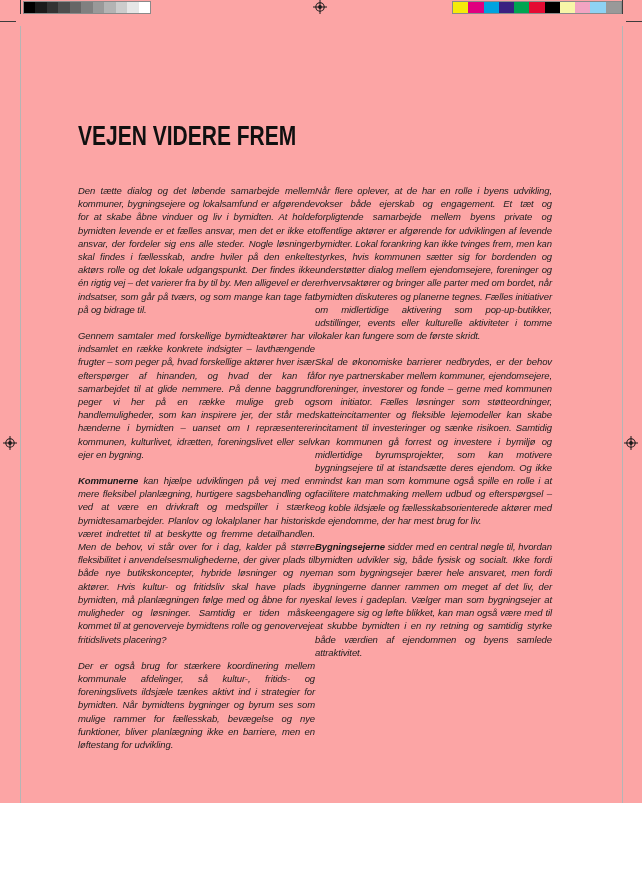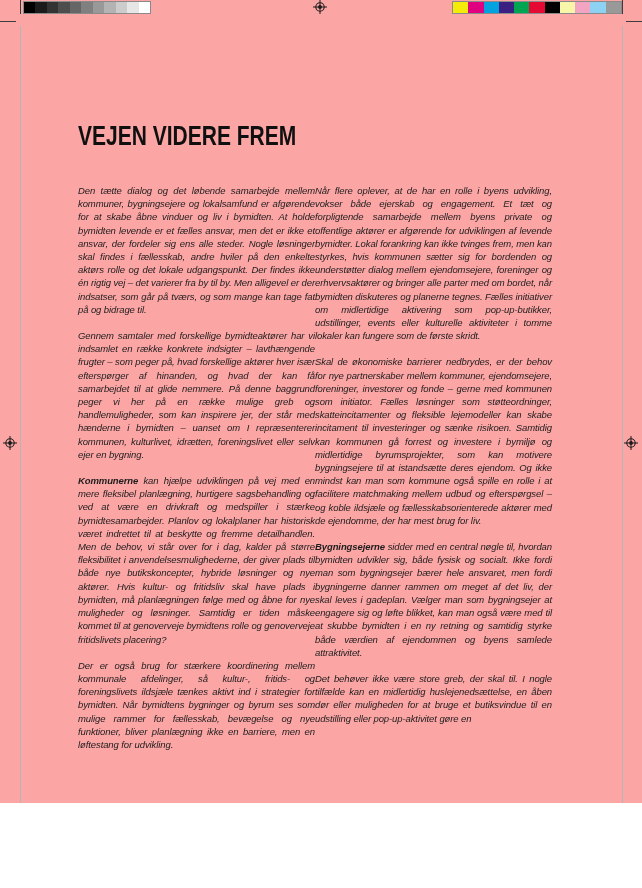--- a/index.html
+++ b/index.html
@@ -107,20 +107,19 @@
   <div class="col col-left">
     <p><b></b><span>Den tætte dialog og det løbende samarbejde mellem kommuner, bygningsejere og lokalsamfund er afgørende for at skabe åbne vinduer og liv i bymidten. At holde bymidten levende er et fælles ansvar, men det er ikke et ansvar, der fordeler sig ens alle steder. Nogle løsninger skal findes i fællesskab, andre hviler på den enkelte aktørs rolle og det lokale udgangspunkt. Der findes ikke én rigtig vej – det varierer fra by til by. Men alligevel er der indsatser, som går på tværs, og som mange kan tage fat på og bidrage til.</span></p>
     <p><b></b><span>Gennem samtaler med forskellige bymidteaktører har vi indsamlet en række konkrete indsigter – lavthængende frugter – som peger på, hvad forskellige aktører hver især efterspørger af hinanden, og hvad der kan få samarbejdet til at glide nemmere. På denne baggrund peger vi her på en række mulige greb og handlemuligheder, som kan inspirere jer, der står med hænderne i bymidten – uanset om I repræsenterer kommunen, kulturlivet, idrætten, foreningslivet eller selv ejer en bygning.</span></p>
     <p><b>Kommunerne</b><span> kan hjælpe udviklingen på vej med en mere fleksibel planlægning, hurtigere sagsbehandling og ved at være en drivkraft og medspiller i stærke bymidtesamarbejder. Planlov og lokalplaner har historisk været indrettet til at beskytte og fremme detailhandlen. Men de behov, vi står over for i dag, kalder på større fleksibilitet i anvendelsesmulighederne, der giver plads til både nye butikskoncepter, hybride løsninger og nye aktører. Hvis kultur- og fritidsliv skal have plads i bymidten, må planlægningen følge med og åbne for nye muligheder og løsninger. Samtidig er tiden måske kommet til at genoverveje bymidtens rolle og genoverveje fritidslivets placering?</span></p>
     <p><b></b><span>Der er også brug for stærkere koordinering mellem kommunale afdelinger, så kultur-, fritids- og foreningslivets ildsjæle tænkes aktivt ind i strategier for bymidten. Når bymidtens bygninger og byrum ses som mulige rammer for fællesskab, bevægelse og nye funktioner, bliver planlægning ikke en barriere, men en løftestang for udvikling.</span></p>
   </div>
   <div class="col col-right">
     <p><b></b><span>Når flere oplever, at de har en rolle i byens udvikling, vokser både ejerskab og engagement. Et tæt og forpligtende samarbejde mellem byens private og offentlige aktører er afgørende for udviklingen af levende bymidter. Lokal forankring kan ikke tvinges frem, men kan styrkes, hvis kommunen sætter sig for bordenden og understøtter dialog mellem ejendomsejere, foreninger og erhvervsaktører og bringer alle parter med om bordet, når bymidten diskuteres og planerne tegnes. Fælles initiativer om midlertidige aktivering som pop-up-butikker, udstillinger, events eller kulturelle aktiviteter i tomme lokaler kan fungere som de første skridt.</span></p>
     <p><b></b><span>Skal de økonomiske barrierer nedbrydes, er der behov for nye partnerskaber mellem kommuner, ejendomsejere, foreninger, investorer og fonde – gerne med kommunen som initiator. Fælles løsninger som støtteordninger, skatteincitamenter og fleksible lejemodeller kan skabe incitament til investeringer og sænke risikoen. Samtidig kan kommunen gå forrest og investere i bymiljø og midlertidige byrumsprojekter, som kan motivere bygningsejere til at istandsætte deres ejendom. Og ikke mindst kan man som kommune også spille en rolle i at facilitere matchmaking mellem udbud og efterspørgsel – og koble ildsjæle og fællesskabsorienterede aktører med de ejendomme, der har mest brug for liv.</span></p>
     <p><b>Bygningsejerne</b><span> sidder med en central nøgle til, hvordan bymidten udvikler sig, både fysisk og socialt. Ikke fordi man som bygningsejer bærer hele ansvaret, men fordi bygningerne danner rammen om meget af det liv, der skal leves i gadeplan. Vælger man som bygningsejer at engagere sig og løfte blikket, kan man også være med til at skubbe bymidten i en ny retning og samtidig styrke både værdien af ejendommen og byens samlede attraktivitet.</span></p>
-    <p><b></b><span>Det behøver ikke være store greb, der skal til. I nogle tilfælde kan en midlertidig huslejenedsættelse, en åben dør eller muligheden for at bruge et butiksvindue til en udstilling eller pop-up-aktivitet gøre en</span></p>
   </div>
 
   <div class="pageno">29</div>
   <div class="slug slug-left">TRYKKLAR_DetÅbneVindue_Samlet.indd&nbsp;&nbsp;&nbsp;29</div>
   <div class="slug slug-right">29.09.2025&nbsp;&nbsp;&nbsp;08.10</div>
 
 </div>
 
 </body></html>

